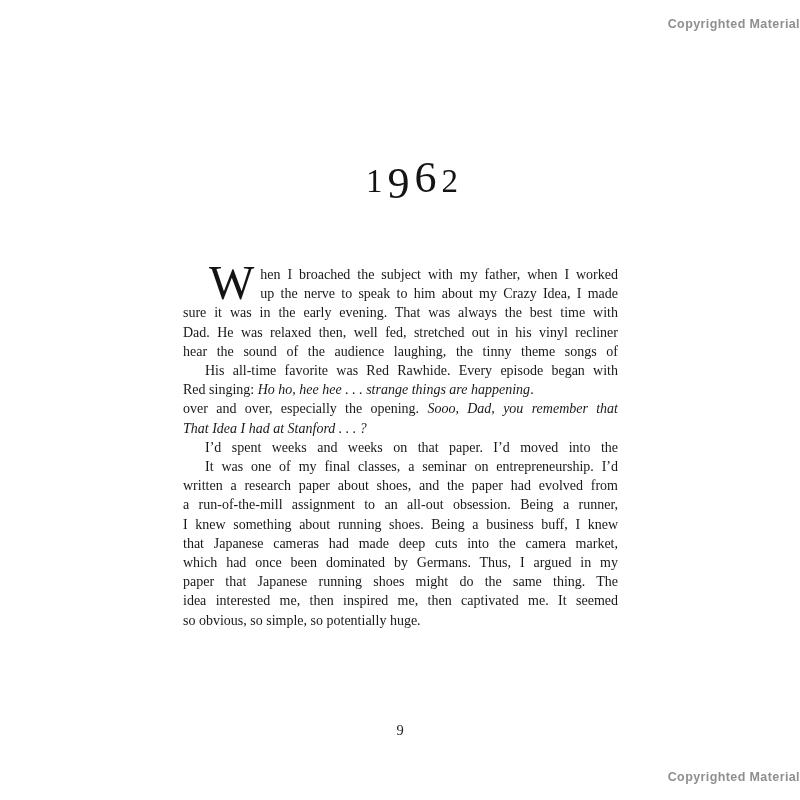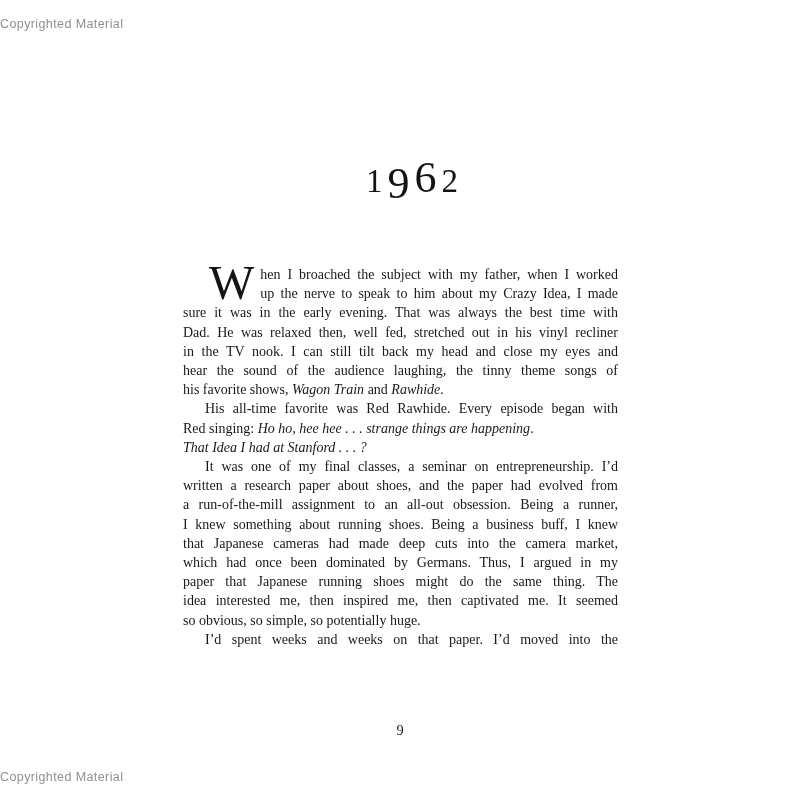--- a/index.html
+++ b/index.html
@@ -1,22 +1,22 @@
 <!DOCTYPE html>
 <html><head>
 <meta charset="utf-8">
 <style>
   html,body { margin:0; padding:0; background:#ffffff; }
   .sheet {
     position:relative; width:800px; height:800px; background:#ffffff; overflow:hidden;
     font-family:"Liberation Serif","DejaVu Serif",serif; color:#1a1a1a;
   }
   .notice {
-    position:absolute; left:0; width:100%; text-align:left;
-    font-family:"Liberation Sans",sans-serif; font-weight:normal;
+    position:absolute; left:0; width:100%; text-align:right;
+    font-family:"Liberation Sans",sans-serif; font-weight:bold;
     font-size:12.5px; color:#8f8f8f; letter-spacing:0.4px;
   }
   .notice-top { top:17px; }
   .notice-bottom { top:770px; }
 
   .chapter-title {
     position:absolute; top:161px; left:12px; width:100%;
     text-align:center; line-height:33px; color:#141414; white-space:nowrap;
   }
   .chapter-title .dg { position:relative; margin:0 2.5px; }
@@ -49,43 +49,42 @@
 
   <div class="chapter-title"><span class="dg dg-s">1</span><span class="dg dg-d">9</span><span class="dg dg-a">6</span><span class="dg dg-s">2</span></div>
 
   <div class="body-text">
       <div class="para">
         <span class="dropcap">W</span>
         <div class="line"><span>hen I broached the subject with my father, when I worked</span></div>
         <div class="line"><span>up the nerve to speak to him about my Crazy Idea, I made</span></div>
         <div class="line"><span>sure it was in the early evening. That was always the best time with</span></div>
         <div class="line"><span>Dad. He was relaxed then, well fed, stretched out in his vinyl recliner</span></div>
-        <div class="line"><span>in the TV nook. I can still tilt back my head and close my eyes and</span></div>
         <div class="line"><span>hear the sound of the audience laughing, the tinny theme songs of</span></div>
-        <div class="line nat"><span>his favorite shows, </span><span class="it">Wagon Train</span><span> and </span><span class="it">Rawhide</span><span>.</span></div>
       </div>
       <div class="para">
         <div class="line ind"><span>His all-time favorite was Red Rawhide. Every episode began with</span></div>
         <div class="line nat"><span>Red singing: </span><span class="it">Ho ho, hee hee . . . strange things are happening</span><span>.</span></div>
       </div>
       <div class="para">
+        <div class="line"><span>over and over, especially the opening. </span><span class="it">Sooo, Dad, you remember that</span></div>
         <div class="line nat"><span class="it">That Idea I had at Stanford . . . ?</span></div>
+      </div>
+      <div class="para">
+        <div class="line ind"><span>I’d spent weeks and weeks on that paper. I’d moved into the</span></div>
       </div>
       <div class="para">
         <div class="line ind"><span>It was one of my final classes, a seminar on entrepreneurship. I’d</span></div>
         <div class="line"><span>written a research paper about shoes, and the paper had evolved from</span></div>
         <div class="line"><span>a run-of-the-mill assignment to an all-out obsession. Being a runner,</span></div>
         <div class="line"><span>I knew something about running shoes. Being a business buff, I knew</span></div>
         <div class="line"><span>that Japanese cameras had made deep cuts into the camera market,</span></div>
         <div class="line"><span>which had once been dominated by Germans. Thus, I argued in my</span></div>
         <div class="line"><span>paper that Japanese running shoes might do the same thing. The</span></div>
         <div class="line"><span>idea interested me, then inspired me, then captivated me. It seemed</span></div>
         <div class="line nat"><span>so obvious, so simple, so potentially huge.</span></div>
       </div>
-      <div class="para">
-        <div class="line ind"><span>I’d spent weeks and weeks on that paper. I’d moved into the</span></div>
-      </div>
     </div>
 
   <div class="pagenum">9</div>
 
   <div class="notice notice-bottom">Copyrighted Material</div>
 </div>
 
 </body></html>

